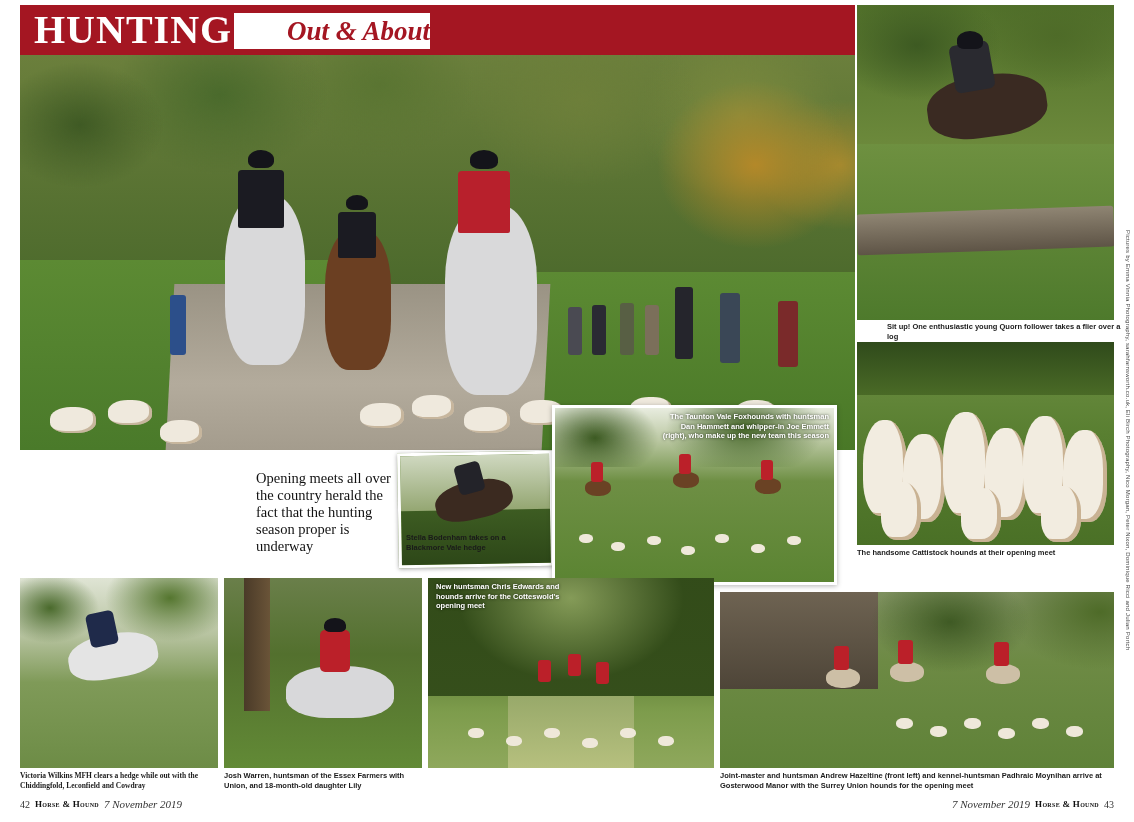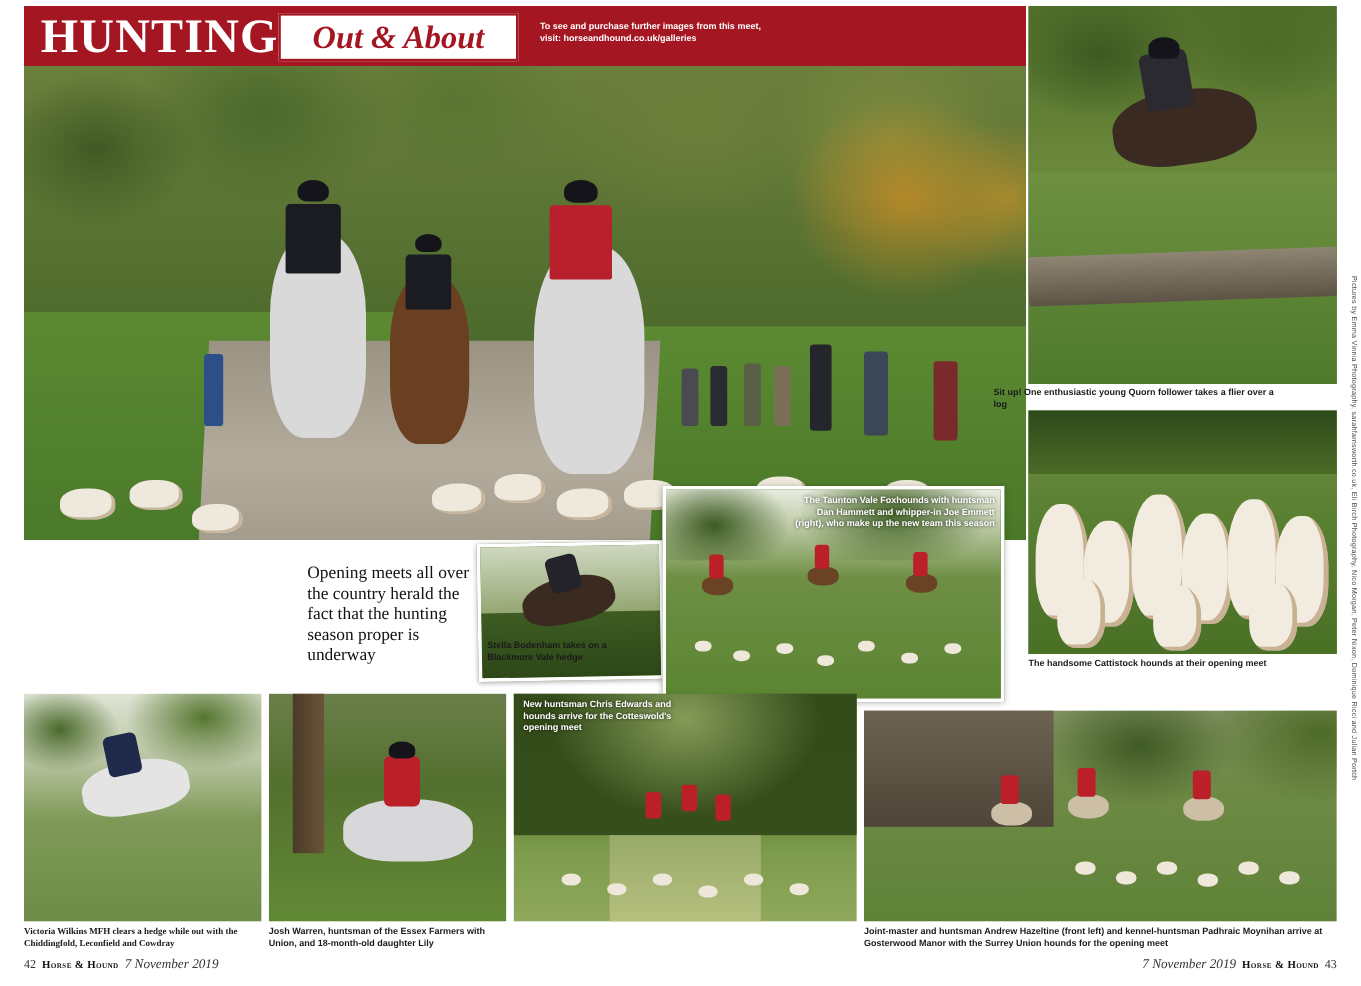--- a/index.html
+++ b/index.html
@@ -21,21 +21,21 @@
   }
   .masthead-title {
     position: absolute; left: 14px; top: 3px;
     font-family: "Liberation Serif", serif;
     font-weight: bold; font-size: 40px; letter-spacing: 1px;
     color: #ffffff; line-height: 44px;
   }
   .oat-box {
     position: absolute; left: 212px; top: 6px; width: 200px; height: 40px;
     background: #ffffff; border: 2px solid #a41622;
-    display: flex; align-items: center; justify-content: center;
+    display: flex; align-items: center; justify-content: flex-end;
   }
   .oat-text {
     font-family: "Liberation Serif", serif;
     font-style: italic; font-weight: bold; font-size: 27px; color: #a41622;
     line-height: 28px; white-space: nowrap;
   }
   .masthead-note {
     position: absolute; left: 430px; top: 12px; width: 200px;
     font-size: 7.5px; line-height: 10px; color: #ffffff; font-weight: bold;
   }
@@ -96,21 +96,21 @@
   #quorn .q-grass { position:absolute; left:0; bottom:0; width:100%; height:56%;
     background: linear-gradient(180deg,#6e9040,#4e7a2c); }
   #quorn .q-log { position:absolute; left:0; bottom:22%; width:100%; height:13%;
     background: linear-gradient(180deg,#8f8573,#5e5446); border-radius: 3px; transform: rotate(-2deg); }
   #quorn .q-horse { position:absolute; left:70px; top:70px; width:120px; height:62px;
     background:#3a2a22; border-radius: 45% 45% 40% 40%; transform: rotate(-8deg); }
   #quorn .q-rider { position:absolute; left:95px; top:38px; width:40px; height:48px;
     background:#2a2a30; border-radius: 6px; transform: rotate(-10deg); }
   #quorn .q-hat { position:absolute; left:100px; top:26px; width:26px; height:18px;
     background:#14141a; border-radius: 50% 50% 30% 30%; }
-  .cap-quorn { left: 815px; top: 322px; width: 257px; padding-left: 13px; }
+  .cap-quorn { left: 874px; top: 322px; width: 257px; padding-left: 13px; }
 
   #cattistock { left: 857px; top: 342px; width: 257px; height: 203px; background:#4e7329; }
   #cattistock .c-bg { position:absolute; inset:0;
     background: linear-gradient(180deg,#6f8f44 0%, #597f31 45%, #4a7026 100%); }
   #cattistock .c-hedge { position:absolute; left:0; top:0; width:100%; height:26%;
     background: linear-gradient(180deg,#2f4a1b,#4a6a26); }
   #cattistock .hound { position:absolute; background:#f2ece0; border-radius:45% 45% 38% 38%;
     box-shadow: inset -4px -3px 0 rgba(160,120,70,.5); }
   .cap-cattistock { left: 857px; top: 548px; width: 257px; }
 
@@ -222,21 +222,20 @@
 </head>
 <body>
 
 <div class="page">
 
   <div class="masthead">
     <div class="masthead-title">HUNTING</div>
     <div class="oat-box">
       <span class="oat-text">Out &amp; About</span>
     </div>
-    <div class="masthead-note">To see and purchase further images from this meet, visit: horseandhound.co.uk/galleries</div>
   </div>
 
   <div class="photo" id="hero">
     <div class="h-sky"></div>
     <div class="h-trees"></div>
     <div class="h-autumn"></div>
     <div class="h-grassL"></div>
     <div class="h-grassR"></div>
     <div class="h-road"></div>
 

